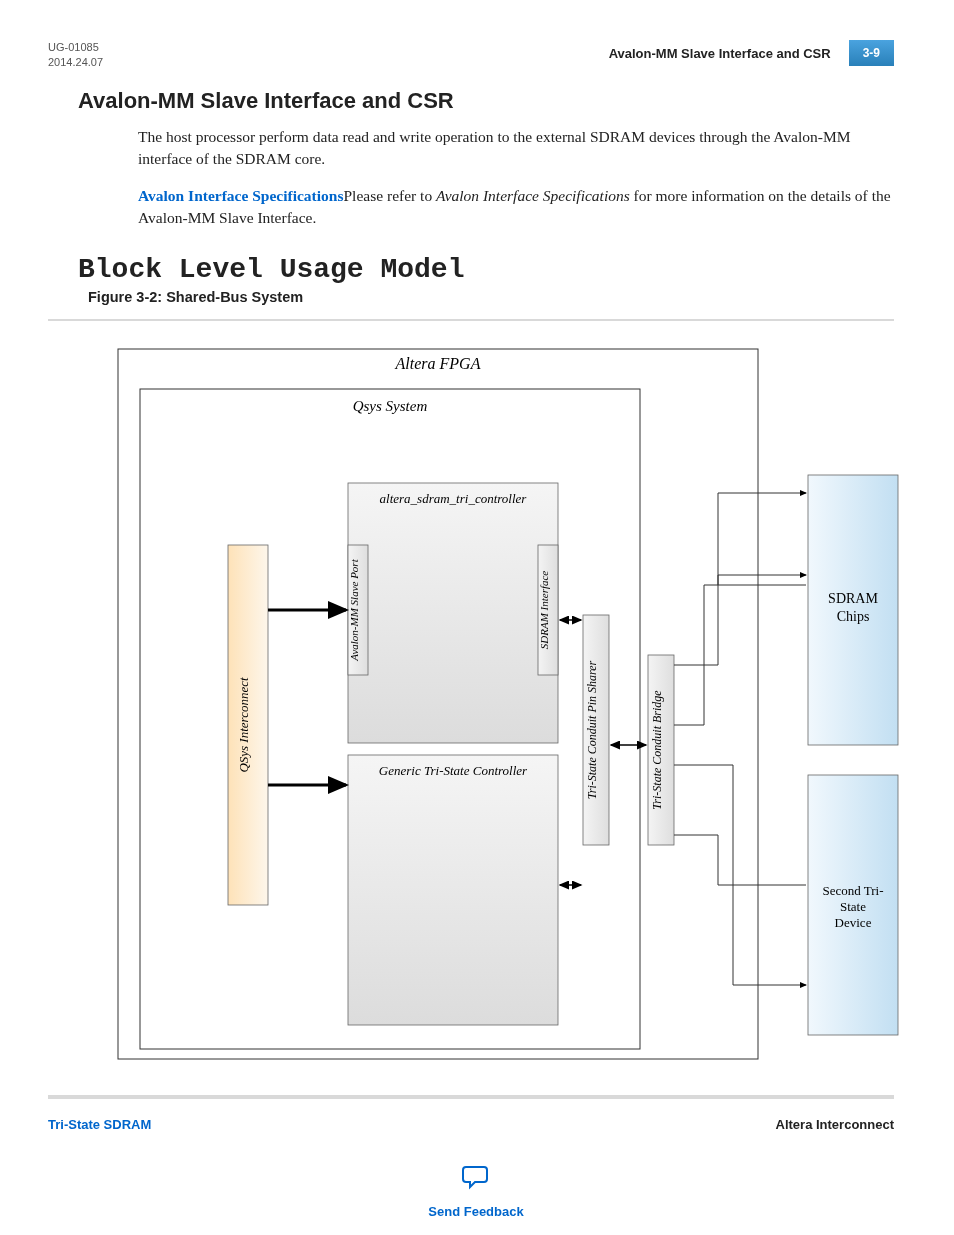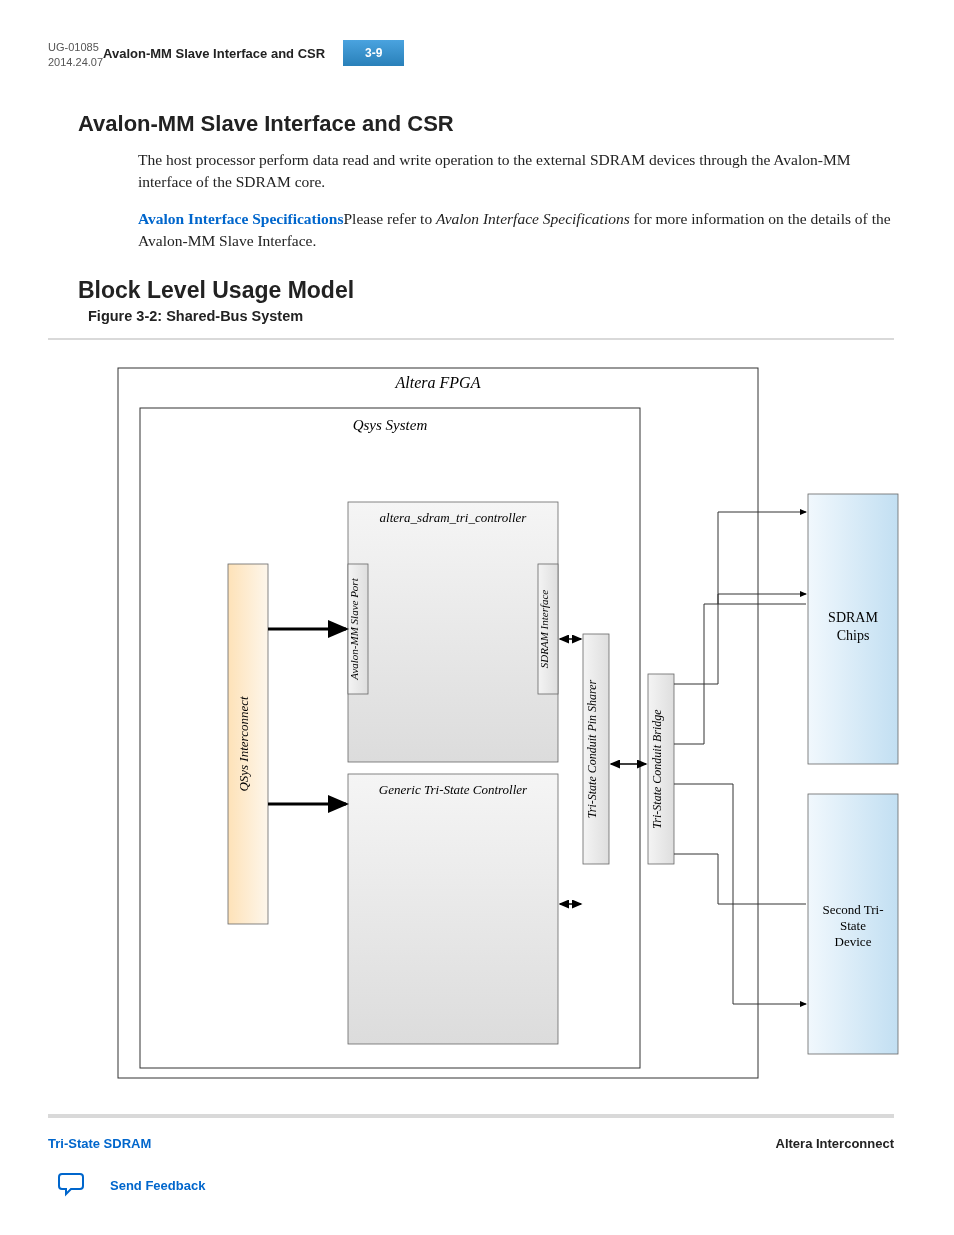--- a/index.html
+++ b/index.html
@@ -9,22 +9,23 @@
     height: 1235px;
     background: #fff;
     position: relative;
     color: #222;
   }
   .page {
     padding: 40px 60px 40px 48px;
   }
   .header {
     display: flex;
+    justify-content: space-between;
     align-items: flex-start;
-    margin-bottom: 40px;
+    margin-bottom: 17px;
   }
   .header-left {
     font-family: Arial, sans-serif;
     font-size: 11px;
     color: #555;
     line-height: 1.4;
   }
   .header-right {
     display: flex;
     align-items: center;
@@ -34,32 +35,32 @@
   .header-title-right {
     font-size: 13px;
     font-weight: bold;
     color: #222;
   }
   .page-number-badge {
     background: linear-gradient(to bottom, #4aa3df, #2980b9);
     color: #fff;
     font-size: 12px;
     font-weight: bold;
-    padding: 6px 22px;
+    padding: 6px 14px;
   }
   h1.section {
     font-family: Arial, sans-serif;
     font-size: 22px;
     font-weight: bold;
     color: #222;
     margin: 8px 0 10px 30px;
   }
   h1.section2 {
-    font-family: Liberation Sans, sans-serif;
-    font-size: 23px;
+    font-family: Liberation Mono, monospace;
+    font-size: 28px;
     font-weight: bold;
     color: #222;
     margin: 24px 0 0 30px;
   }
   .body-text {
     font-size: 15.5px;
     line-height: 1.45;
     margin: 12px 0 14px 90px;
     max-width: 760px;
     color: #222;
@@ -104,24 +105,25 @@
     color: #0066cc;
     font-weight: bold;
   }
   .footer-right {
     font-weight: bold;
     color: #222;
   }
   .feedback {
     display: flex;
     align-items: center;
-    gap: 24px;
-    margin-top: 20px;
+    gap: 10px;
+    margin-top: 32px;
     margin-left: 10px;
     font-family: Arial, sans-serif;
+    flex-direction: column;
   }
   .feedback-link {
     color: #0066cc;
     font-weight: bold;
     font-size: 13px;
   }
 </style>
 </head>
 <body>
 

